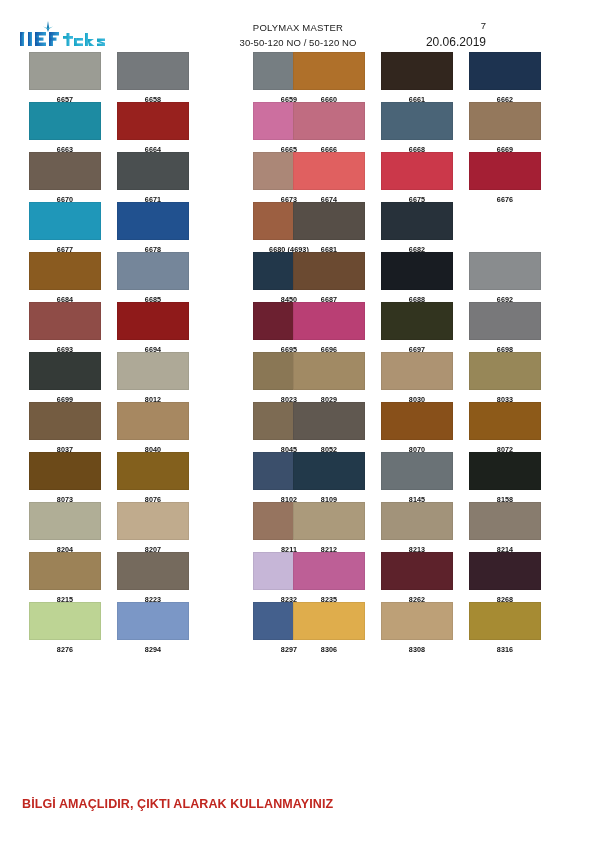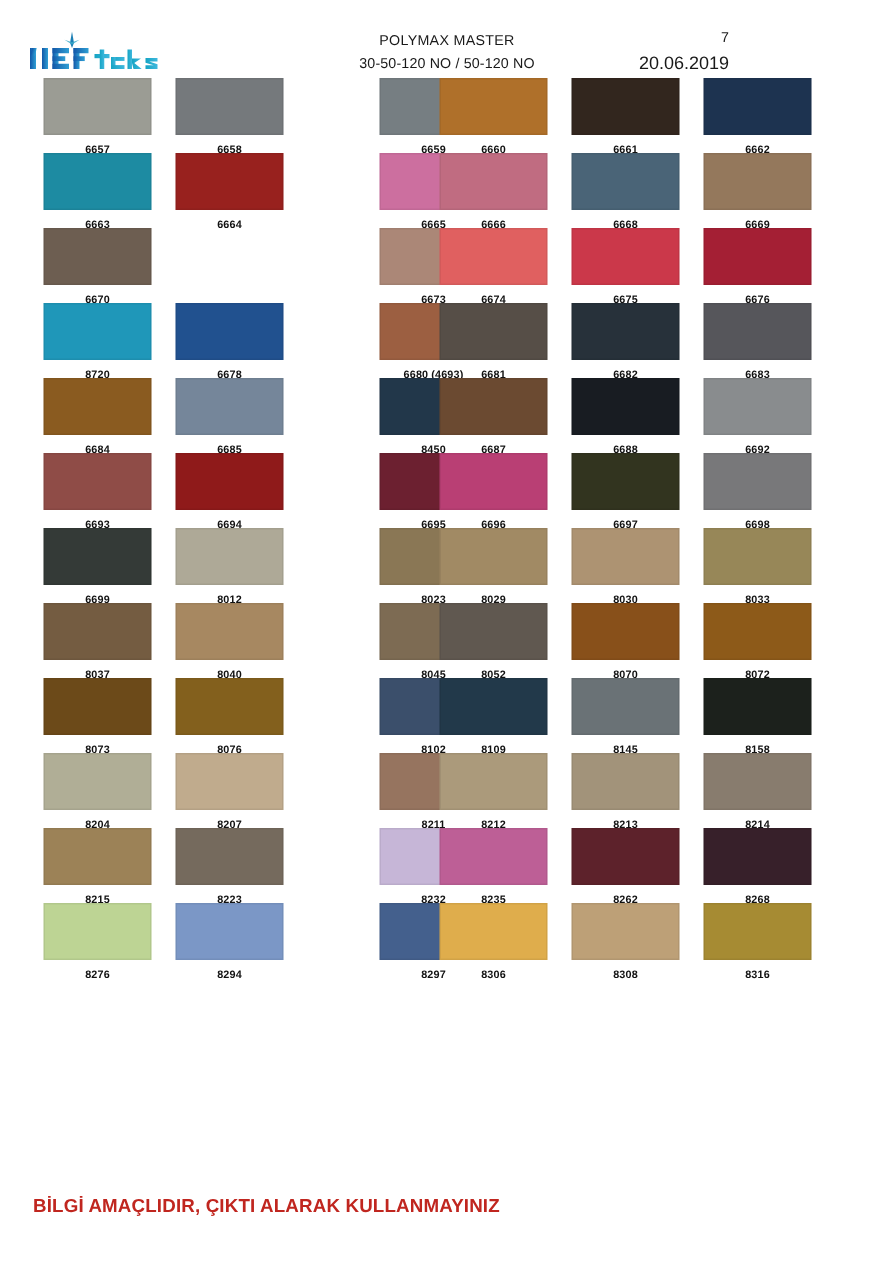--- a/index.html
+++ b/index.html
@@ -249,61 +249,61 @@
       <div class="swatch-cell col-5">
         <span class="swatch-chip" style="background-color: rgb(148, 120, 92);"></span>
         <span class="swatch-label">6669</span>
       </div>
     </div>
     <div class="swatch-row">
       <div class="swatch-cell col-0">
         <span class="swatch-chip" style="background-color: rgb(109, 94, 81);"></span>
         <span class="swatch-label">6670</span>
       </div>
+      <div class="swatch-cell col-1">
+        <span class="swatch-chip" style="background-color: rgb(74, 79, 80);"></span>
+        <span class="swatch-label">6671</span>
+      </div>
       <div class="swatch-cell col-2">
         <span class="swatch-chip" style="background-color: rgb(171, 135, 119);"></span>
         <span class="swatch-label">6673</span>
       </div>
       <div class="swatch-cell col-3">
         <span class="swatch-chip" style="background-color: rgb(224, 96, 96);"></span>
         <span class="swatch-label">6674</span>
       </div>
       <div class="swatch-cell col-4">
         <span class="swatch-chip" style="background-color: rgb(203, 56, 74);"></span>
         <span class="swatch-label">6675</span>
       </div>
       <div class="swatch-cell col-5">
         <span class="swatch-chip" style="background-color: rgb(164, 31, 52);"></span>
         <span class="swatch-label">6676</span>
       </div>
     </div>
     <div class="swatch-row">
       <div class="swatch-cell col-0">
         <span class="swatch-chip" style="background-color: rgb(31, 151, 185);"></span>
-        <span class="swatch-label">8720</span>
+        <span class="swatch-label">6677</span>
       </div>
       <div class="swatch-cell col-1">
         <span class="swatch-chip" style="background-color: rgb(33, 81, 143);"></span>
         <span class="swatch-label">6678</span>
       </div>
       <div class="swatch-cell col-2">
         <span class="swatch-chip" style="background-color: rgb(156, 95, 65);"></span>
         <span class="swatch-label">6680 (4693)</span>
       </div>
       <div class="swatch-cell col-3">
         <span class="swatch-chip" style="background-color: rgb(86, 78, 71);"></span>
         <span class="swatch-label">6681</span>
       </div>
       <div class="swatch-cell col-4">
         <span class="swatch-chip" style="background-color: rgb(39, 49, 58);"></span>
         <span class="swatch-label">6682</span>
-      </div>
-      <div class="swatch-cell col-5">
-        <span class="swatch-chip" style="background-color: rgb(86, 86, 91);"></span>
-        <span class="swatch-label">6683</span>
       </div>
     </div>
     <div class="swatch-row">
       <div class="swatch-cell col-0">
         <span class="swatch-chip" style="background-color: rgb(138, 91, 32);"></span>
         <span class="swatch-label">6684</span>
       </div>
       <div class="swatch-cell col-1">
         <span class="swatch-chip" style="background-color: rgb(117, 134, 154);"></span>
         <span class="swatch-label">6685</span>

